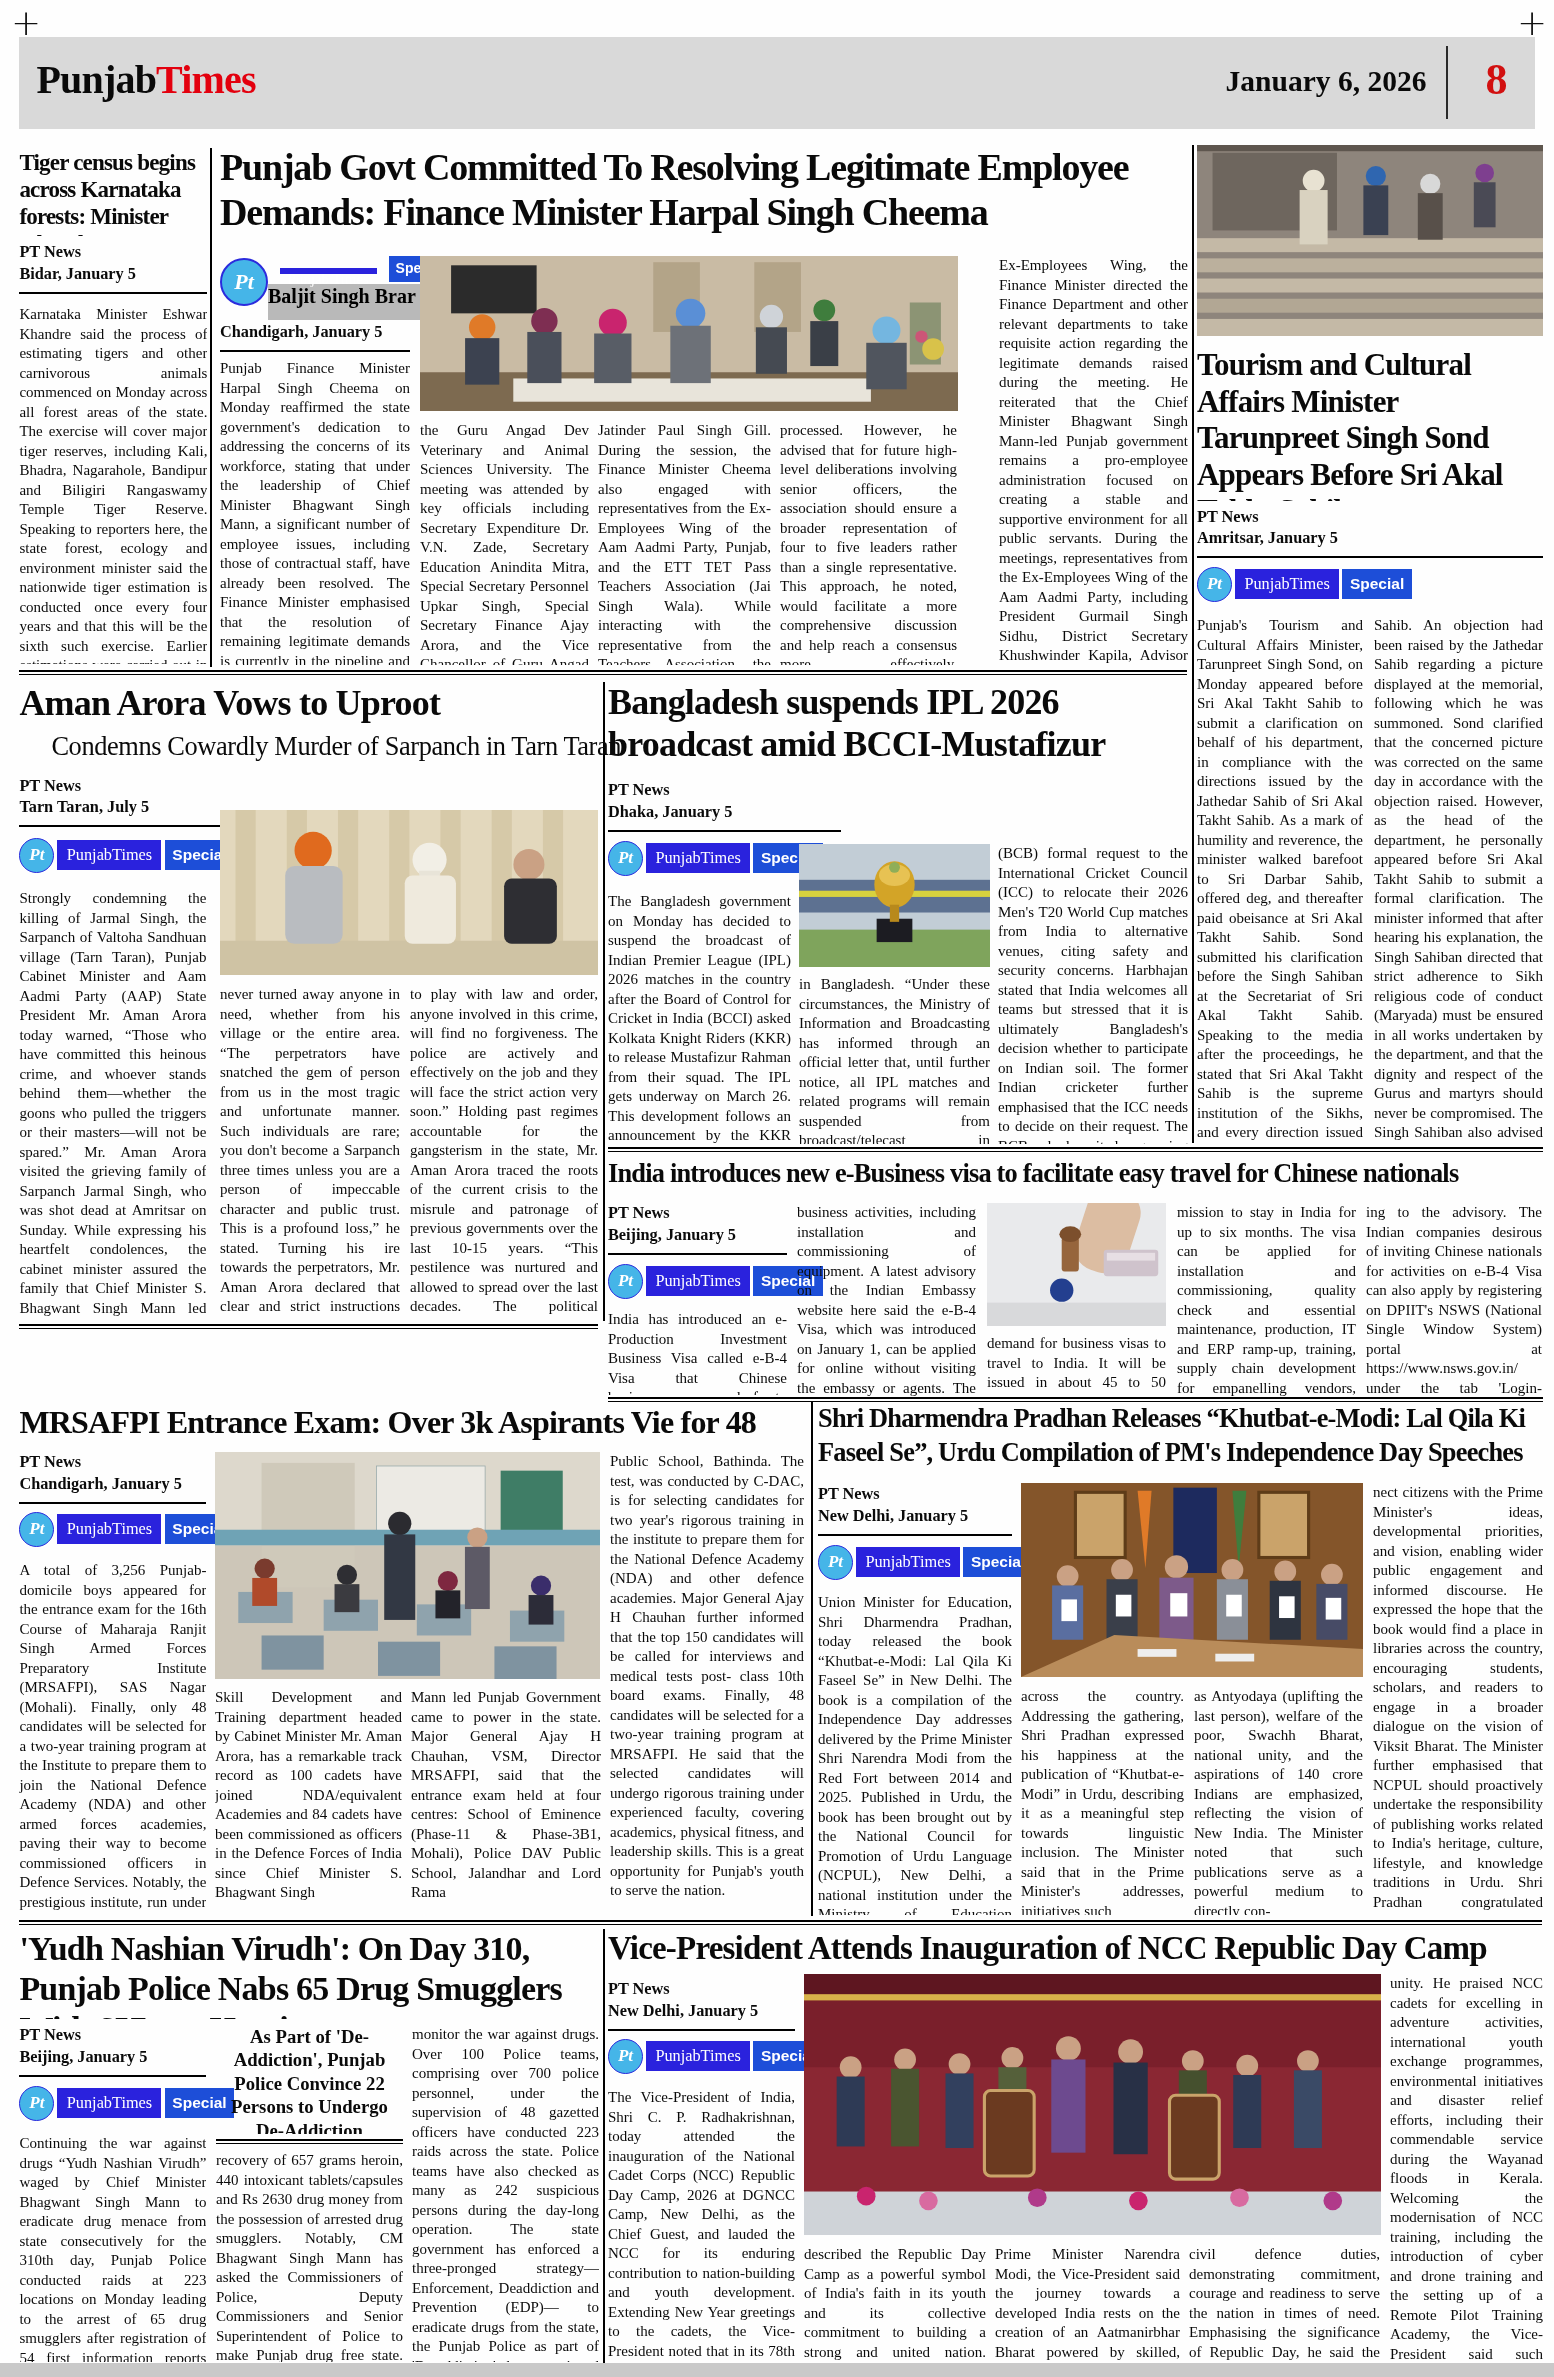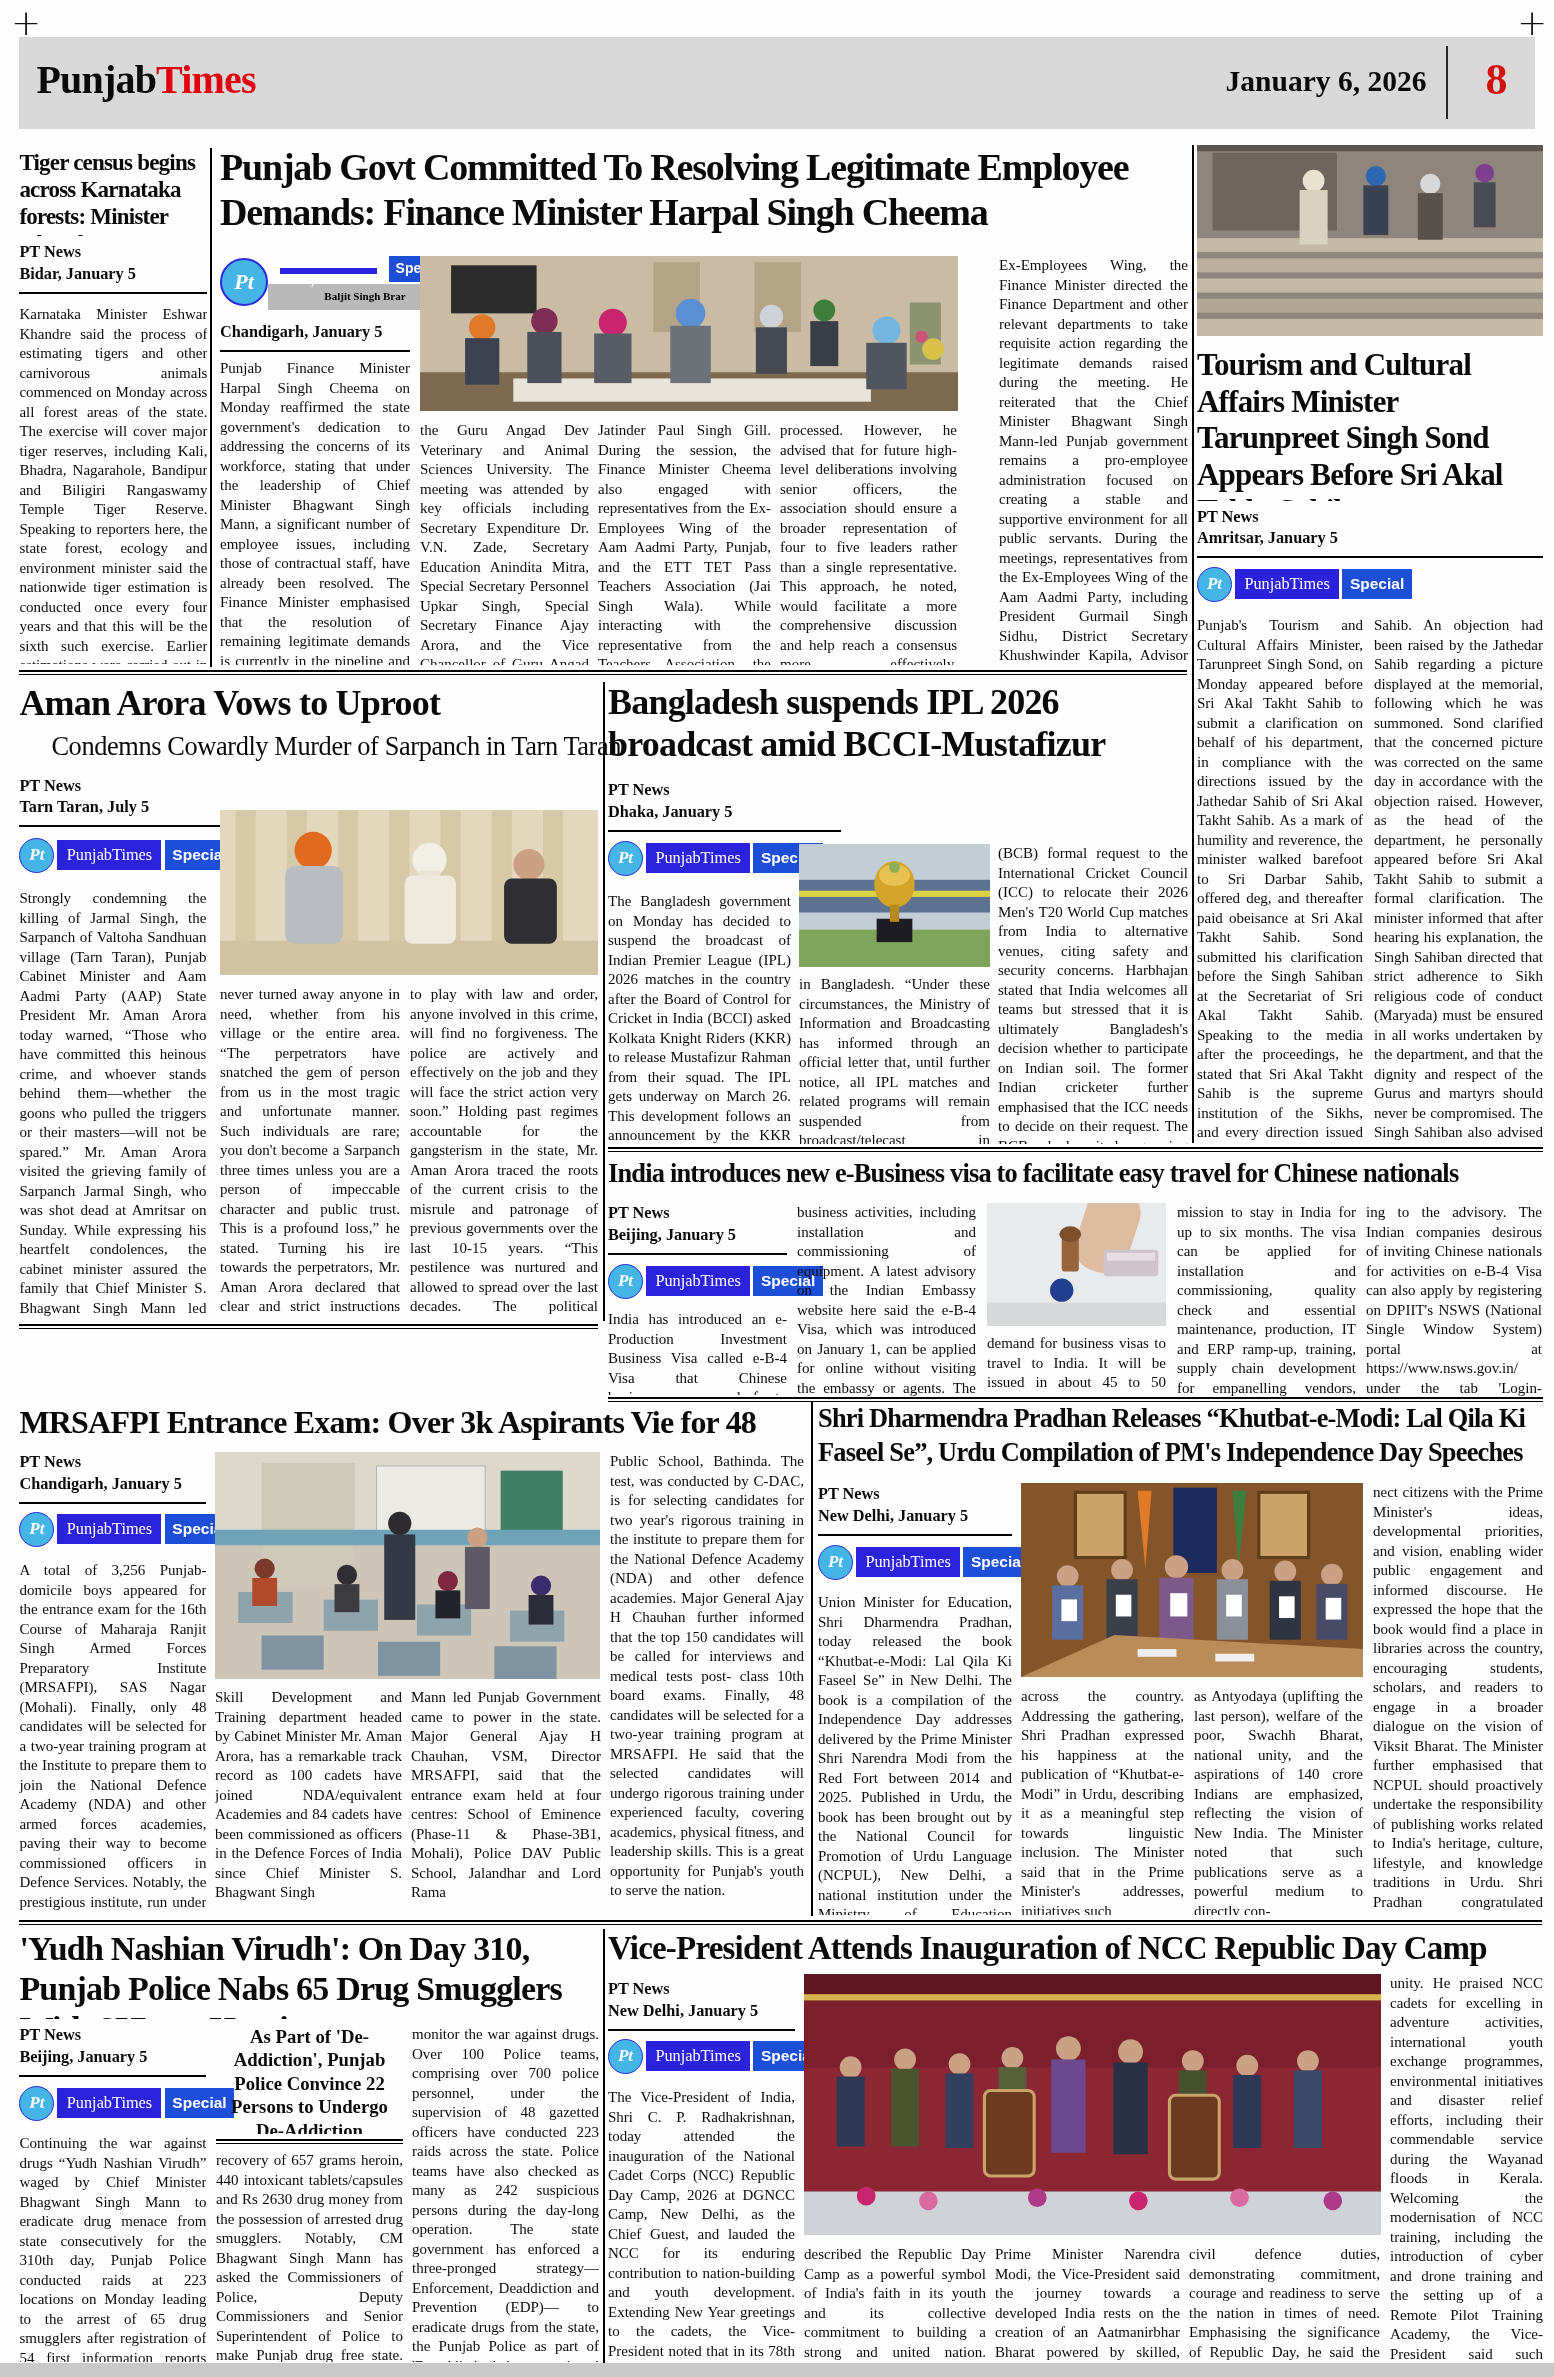--- a/index.html
+++ b/index.html
@@ -31,21 +31,21 @@
   .badge-logo{width:33px;height:33px;border-radius:50%;background:#45b5e8;border:1.6px solid #2b2bdd;
               color:#fff;font:italic bold 17px "Liberation Serif",serif;display:flex;align-items:center;justify-content:center;flex:0 0 auto;}
   .badge-paper{background:#2a22dd;color:#fff;font-size:16.3px;padding:5.4px 9.3px;margin-left:3.1px;white-space:nowrap;}
   .badge-special{background:#1d4ed8;color:#fff;font:bold 15.5px "Liberation Sans",sans-serif;padding:6.2px 7.8px;margin-left:3.1px;white-space:nowrap;}
   .badge-main{position:absolute;padding-left:48px;}
   .badge-main .logo-big{position:absolute;left:0;top:1.6px;width:44px;height:44px;border-radius:50%;background:#45b5e8;
               border:2.3px solid #2b2bdd;color:#fff;font:italic bold 22px "Liberation Serif",serif;display:flex;align-items:center;justify-content:center;}
   .badge-main .row{display:flex;height:26.4px;}
   .badge-main .row .badge-paper{font-size:14.8px;padding:3.1px 7.8px;margin:12px;}
   .badge-main .row .badge-special{font-size:14px;padding:3.9px 7px;margin:0;}
-  .badge-author{background:#b9b9b9;color:#000;font-weight:bold;font-size:11px;text-align:center;height:26px;line-height:25px;margin-top:1.6px;}
+  .badge-author{background:#b9b9b9;color:#000;font-weight:bold;font-size:20px;text-align:left;height:36px;line-height:25px;margin-top:1.6px;}
   .photo{position:absolute;overflow:hidden;background:#cfcabf;}
   .photo svg{display:block;width:100%;height:100%;}
   .bottom-strip{position:absolute;left:0;top:2363px;width:1554px;height:14.8px;background:#c9c9c9;}
 </style>
 </head>
 <body>
 
 <div class="sheet">
 
   <div class="cropmark" style="left:11px;top:1.6px;">+</div>

